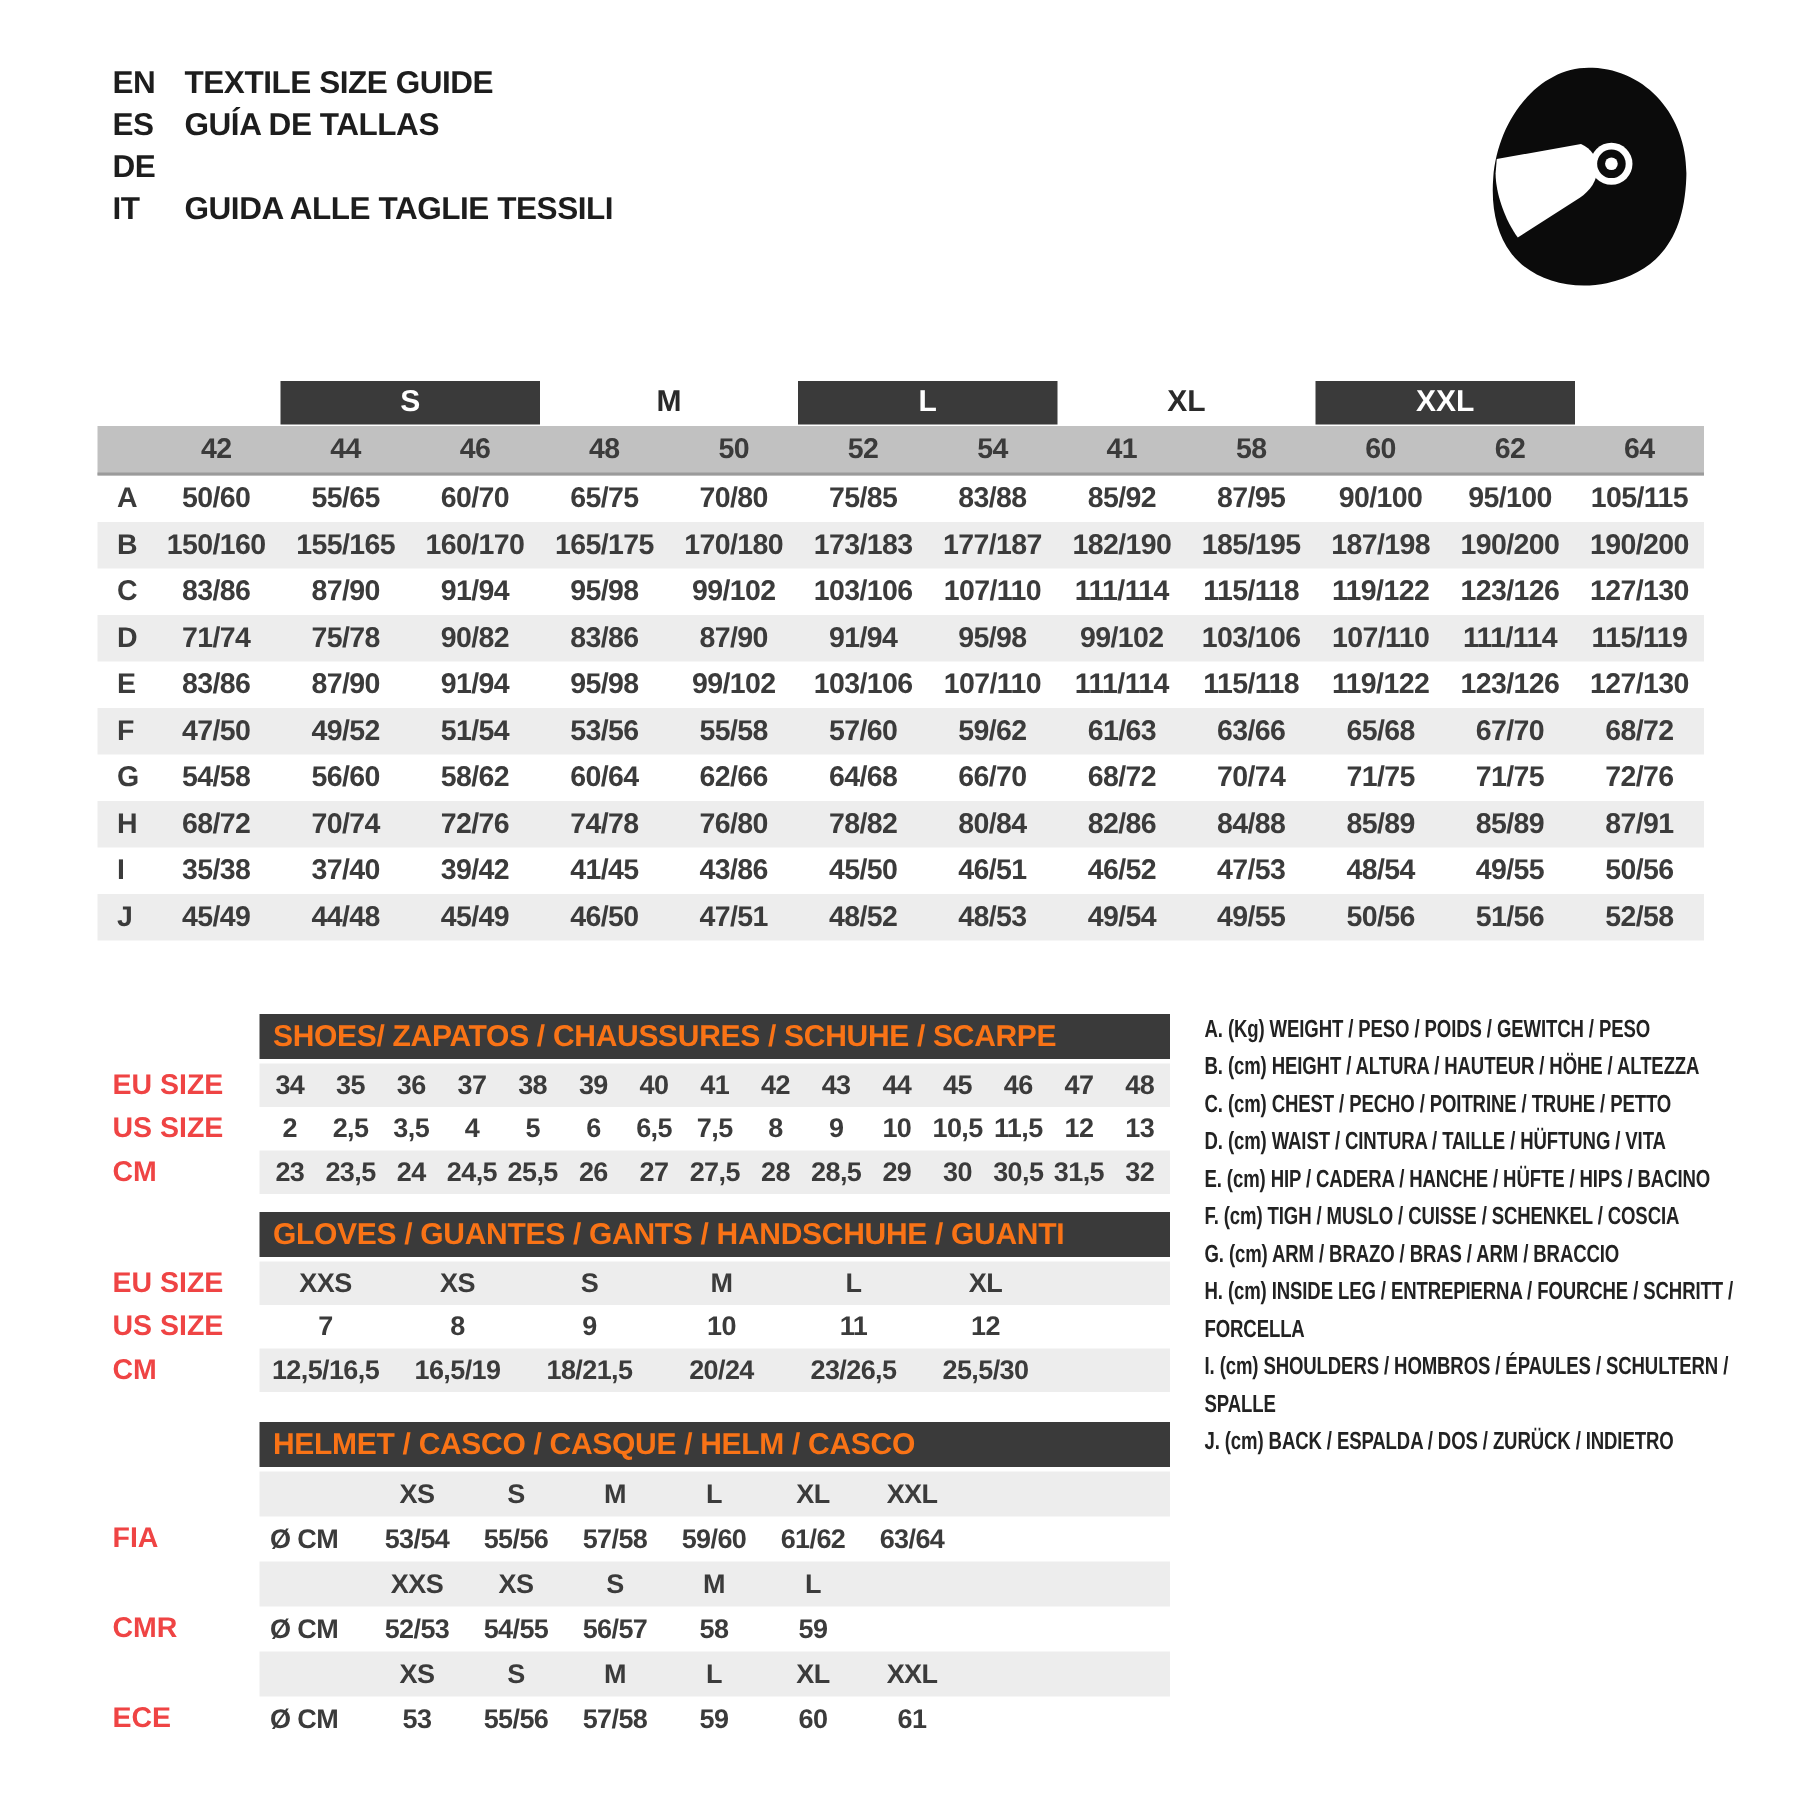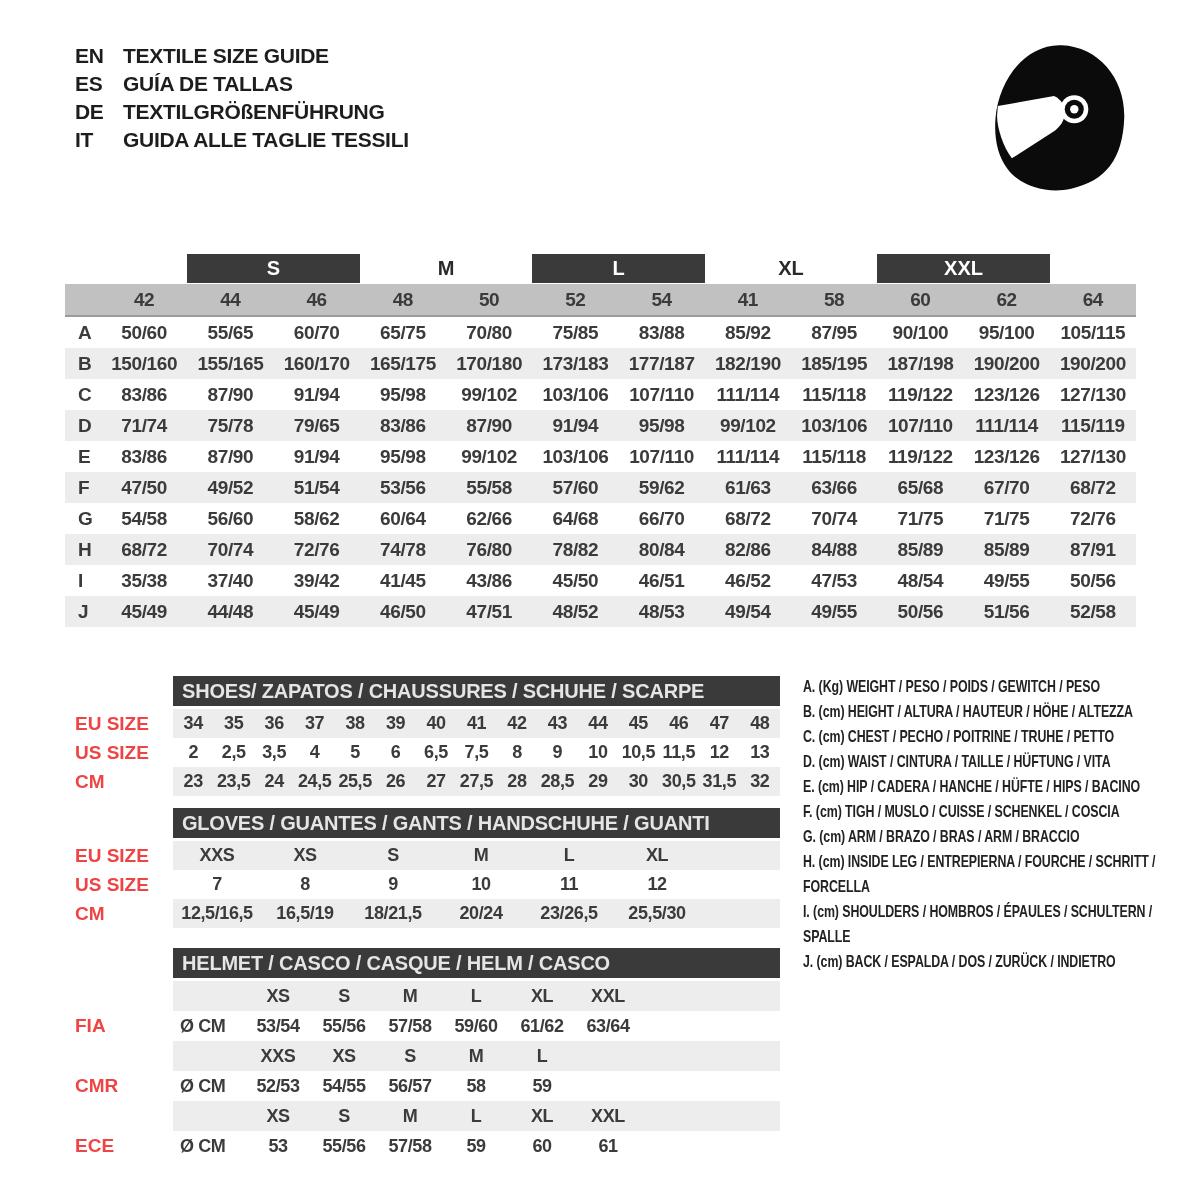--- a/index.html
+++ b/index.html
@@ -23,21 +23,21 @@
   .group-cell.boxed { background:#3a3a3a; color:#fff; }
   .num-band { height:31px; background:#c1c1c1; border-bottom:2px solid #9b9b9b; }
   .num-cell, .cell { display:flex; align-items:center; justify-content:center; font-size:19px; letter-spacing:-0.4px; }
   .data-row { height:31px; }
   .data-row.striped { background:#ededed; }
   .row-label { display:flex; align-items:center; padding-left:13px; font-size:19px; }
 
   
   .side-table { position:absolute; left:75px; width:705px; }
   .st-header {
-    margin-left:98px; height:30px; background:#3a3a3a; color:#e5e5e5;
+    margin-left:98px; height:30px; background:#3a3a3a; color:#f97316;
     display:flex; align-items:center; padding-left:9px; font-size:20px;
     letter-spacing:-0.2px; margin-bottom:3px;
   }
   .st-row { display:flex; }
   .shoes-gloves .st-row { height:29px; }
   .helmet-rows .st-row { height:30px; }
   .st-label { width:98px; display:flex; align-items:center; font-size:19px; color:#ef4444; }
   .st-values { width:607px; display:grid; }
   .st-values.bg { background:#ededed; }
   .st-values .cell { font-size:18px; letter-spacing:-0.4px; }
@@ -63,21 +63,20 @@
       <div class="lang-row">
         <span class="lang-code">EN</span>
         <span class="lang-label">TEXTILE SIZE GUIDE</span>
       </div>
       <div class="lang-row">
         <span class="lang-code">ES</span>
         <span class="lang-label">GUÍA DE TALLAS</span>
       </div>
       <div class="lang-row">
         <span class="lang-code">DE</span>
-        <span class="lang-label">TEXTILGRÖßENFÜHRUNG</span>
       </div>
       <div class="lang-row">
         <span class="lang-code">IT</span>
         <span class="lang-label">GUIDA ALLE TAGLIE TESSILI</span>
       </div>
     </div>
 
   <div class="helmet-icon">
     <svg viewBox="0 0 100 100" aria-hidden="true">
       <path fill="#0b0b0b" d="M55,4 C79,5 96,26 95,51 C94,77 83,91 61,96 C45,99.5 28,94 20,83 C14,75 11.5,64 12.5,51 C14.5,25 33,2.8 55,4 Z"></path>
@@ -154,21 +153,21 @@
           <div class="cell">111/114</div>
           <div class="cell">115/118</div>
           <div class="cell">119/122</div>
           <div class="cell">123/126</div>
           <div class="cell">127/130</div>
         </div>
         <div class="mt-grid data-row striped">
           <div class="row-label">D</div>
           <div class="cell">71/74</div>
           <div class="cell">75/78</div>
-          <div class="cell">79/65</div>
+          <div class="cell">90/82</div>
           <div class="cell">83/86</div>
           <div class="cell">87/90</div>
           <div class="cell">91/94</div>
           <div class="cell">95/98</div>
           <div class="cell">99/102</div>
           <div class="cell">103/106</div>
           <div class="cell">107/110</div>
           <div class="cell">111/114</div>
           <div class="cell">115/119</div>
         </div>

